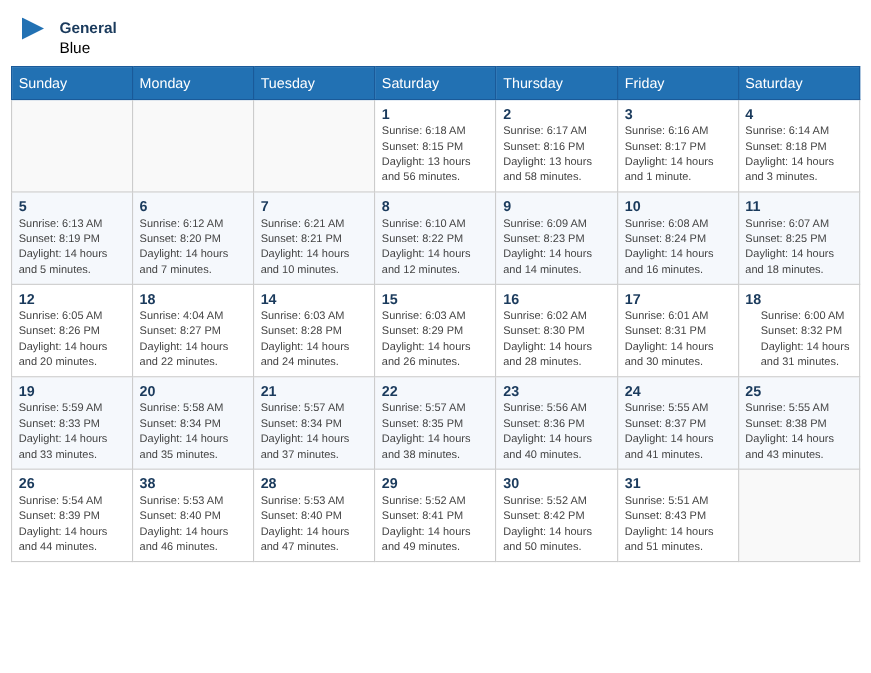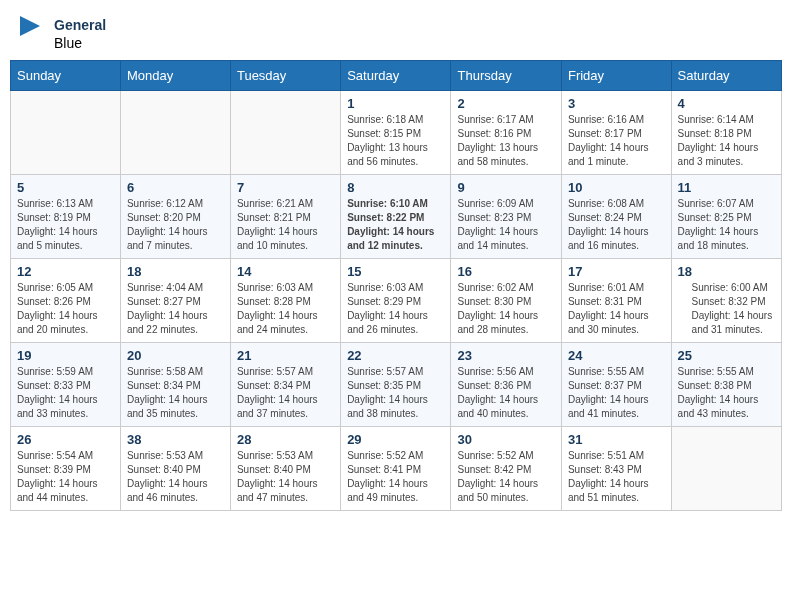--- a/index.html
+++ b/index.html
@@ -155,21 +155,21 @@
 Daylight: 14 hours and 7 minutes.</div>
           </td>
           <td>
             <span class="day-number">7</span>
             <div class="day-info" style="white-space: pre-line;">Sunrise: 6:21 AM
 Sunset: 8:21 PM
 Daylight: 14 hours and 10 minutes.</div>
           </td>
           <td>
             <span class="day-number">8</span>
-            <div class="day-info" style="white-space: pre-line; font-weight: bold;">Sunrise: 6:10 AM
+            <div class="day-info" style="white-space: pre-line;">Sunrise: 6:10 AM
 Sunset: 8:22 PM
 Daylight: 14 hours and 12 minutes.</div>
           </td>
           <td>
             <span class="day-number">9</span>
             <div class="day-info" style="white-space: pre-line;">Sunrise: 6:09 AM
 Sunset: 8:23 PM
 Daylight: 14 hours and 14 minutes.</div>
           </td>
           <td>

